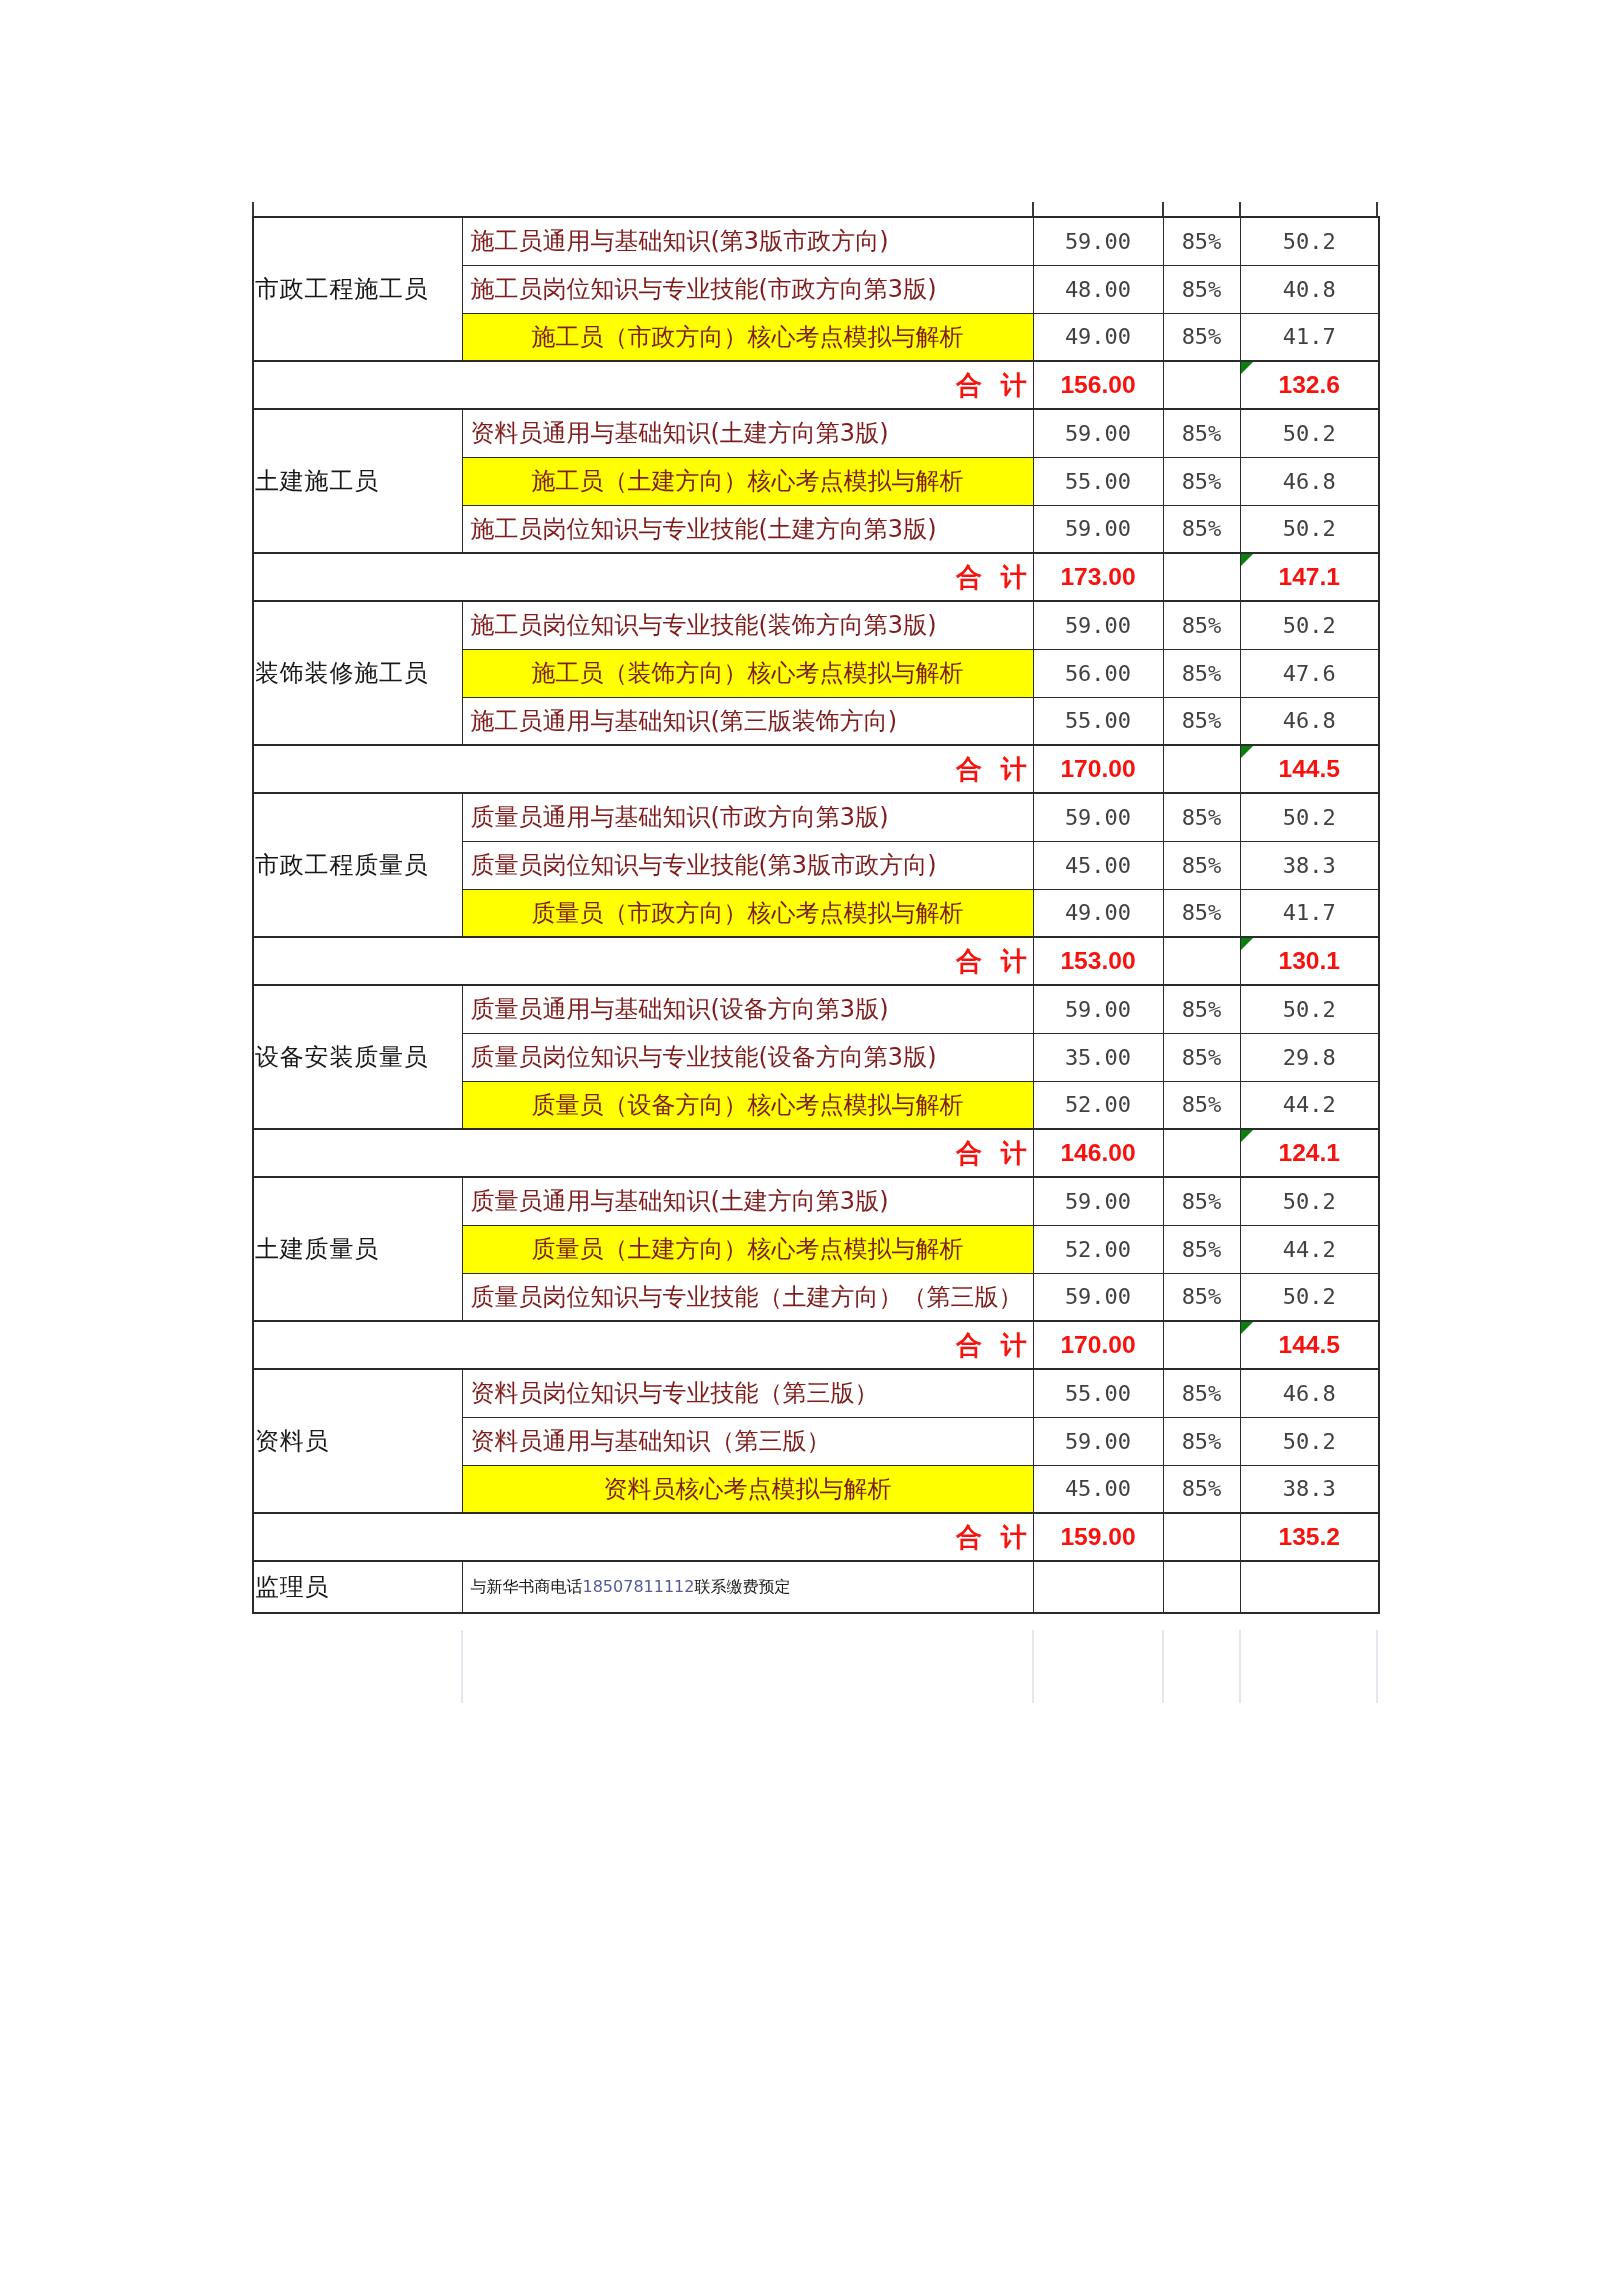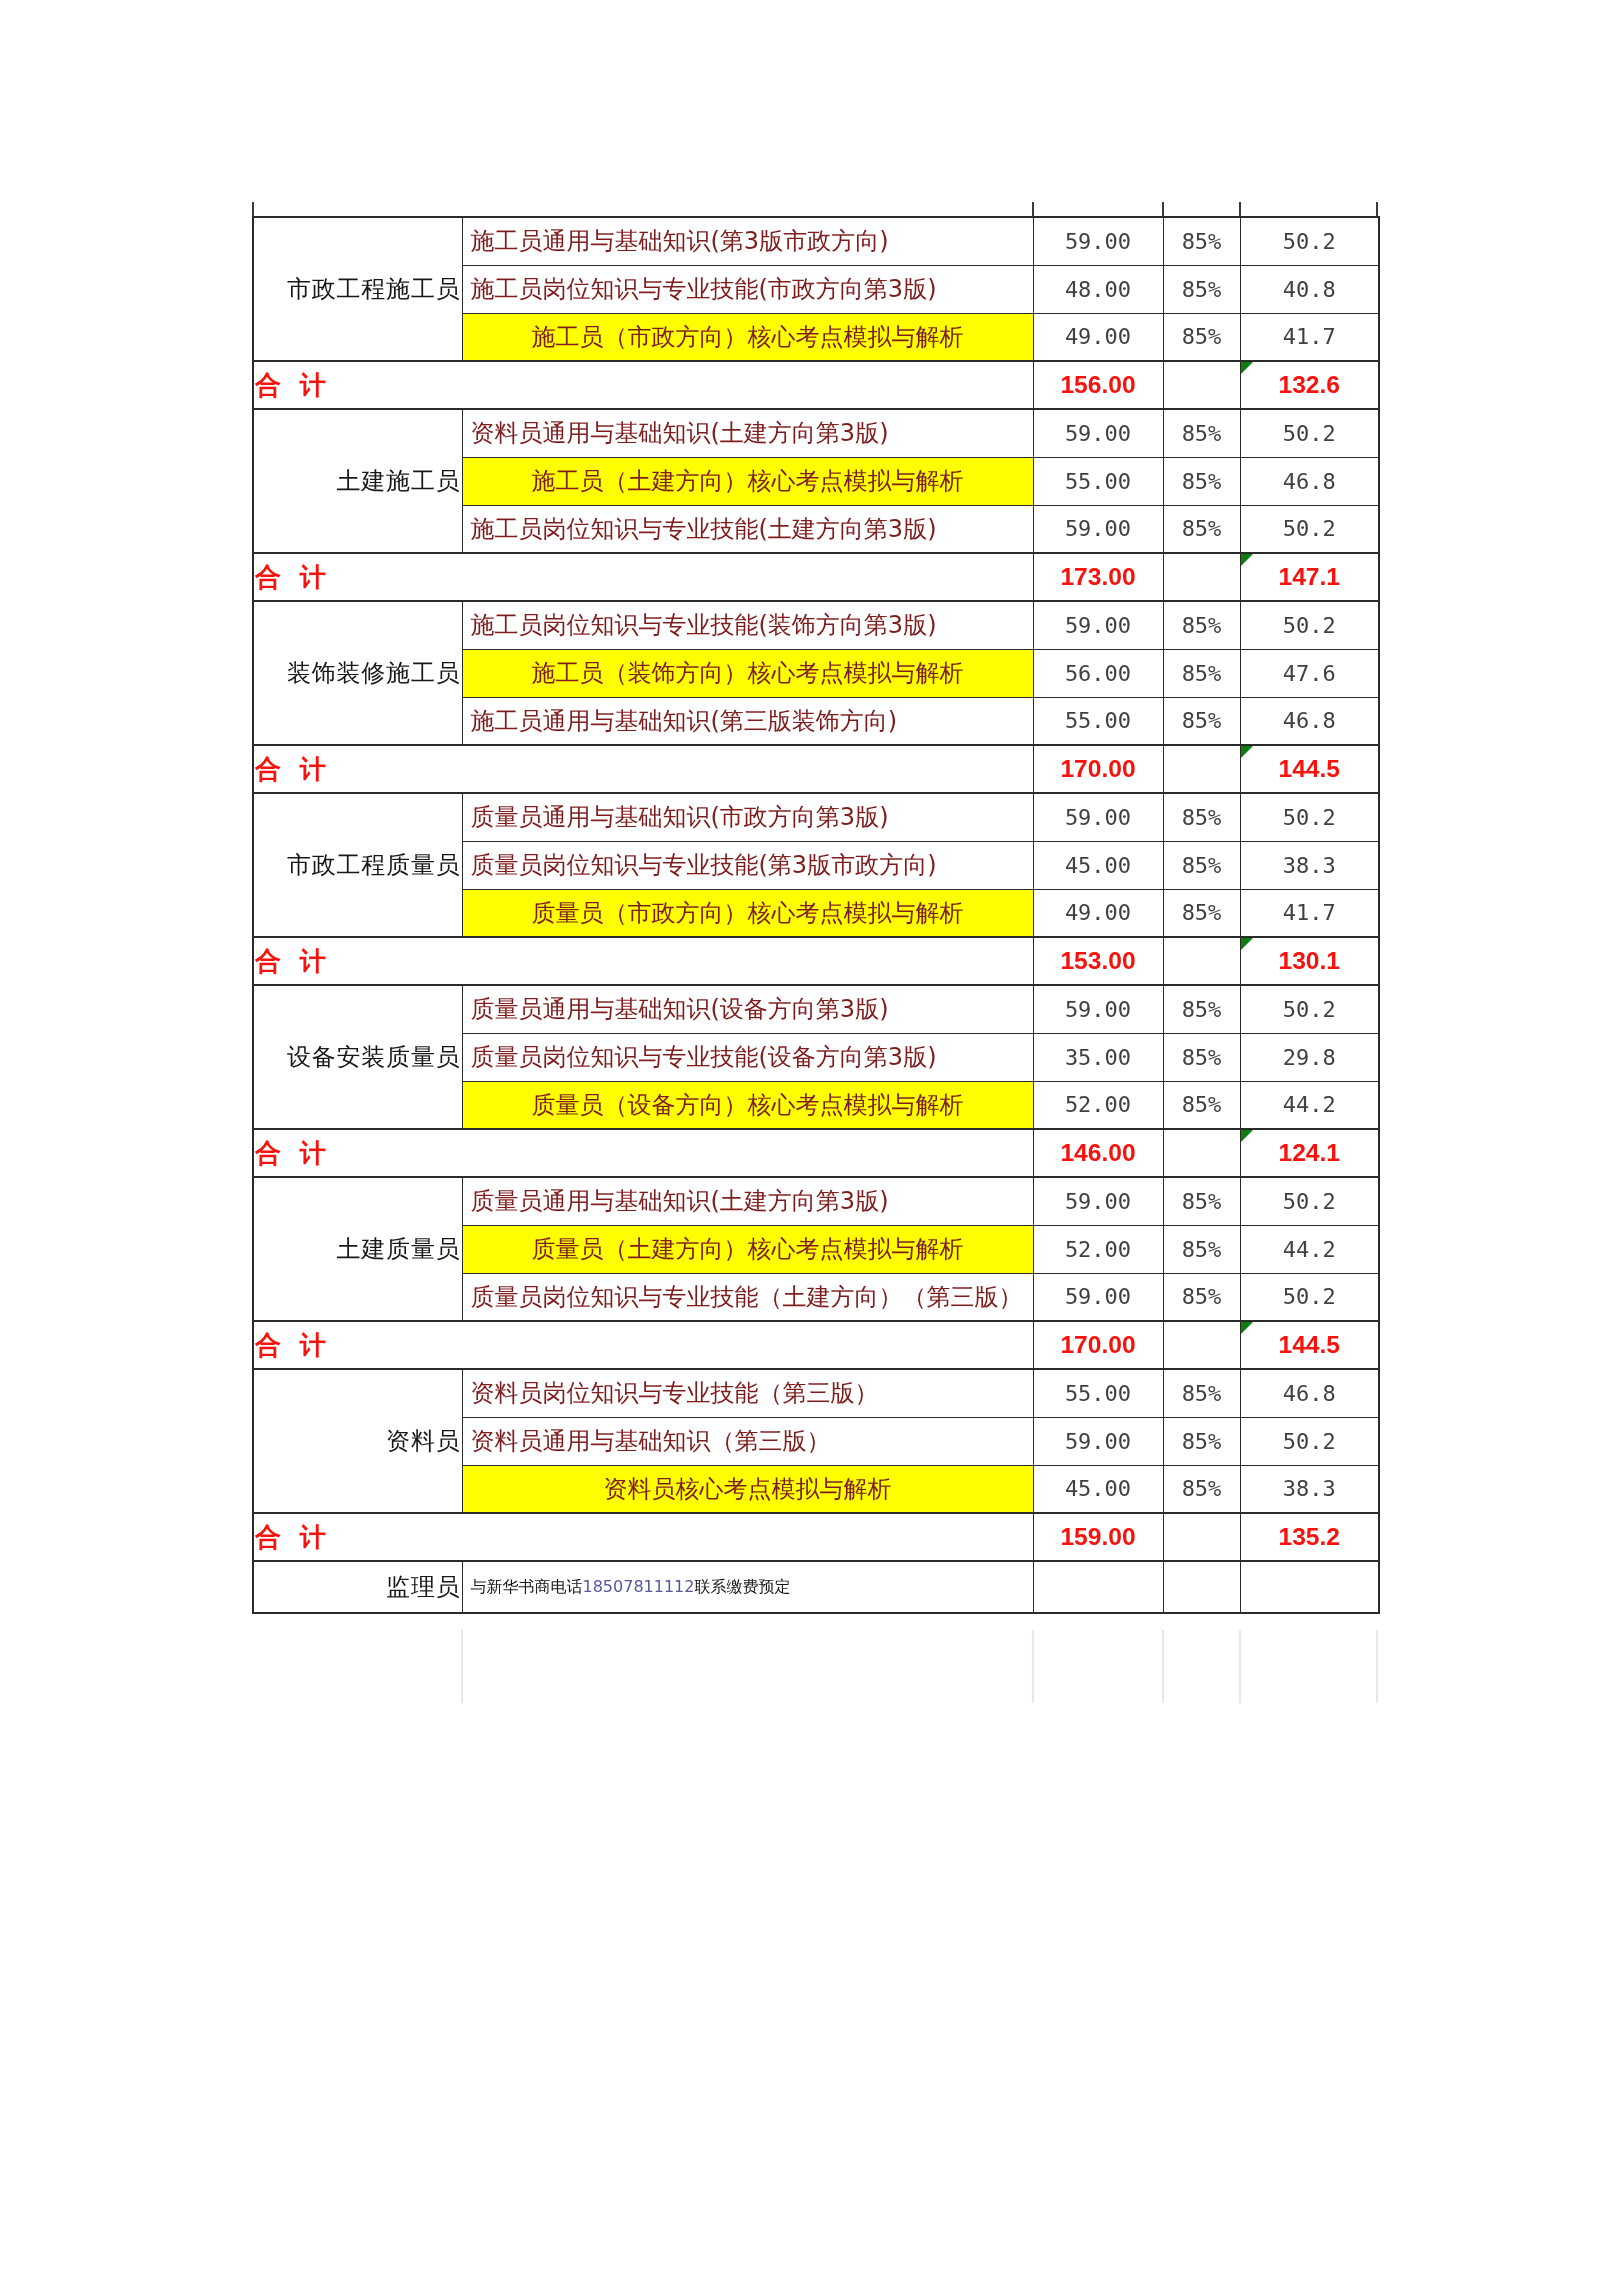--- a/index.html
+++ b/index.html
@@ -18,33 +18,33 @@
     border:1.6px solid #2b2b2b;
     overflow:hidden;white-space:nowrap;
     vertical-align:middle;
   }
   tr.book-row{height:48px;}
   tr.total-row{height:48px;}
   tr.footer-row{height:52px;}
   tr.total-row td{border-top-width:2.4px;border-bottom-width:2.4px;}
 
   td.cat{
-    text-align:right;font-size:24px;color:#181818;letter-spacing:0.8px;
+    text-align:left;font-size:24px;color:#181818;letter-spacing:0.8px;
   }
   td.title{
     font-size:24px;color:#7f1d1d;padding:0 8px;
   }
   td.title.hl{background:var(--highlight);text-align:center;}
   td.num{
     text-align:center;
     font-family:"DejaVu Sans Mono","Liberation Mono",monospace;
     font-size:22px;color:#414141;
   }
   td.total-label{
-    text-align:left;font-size:26px;font-weight:bold;
+    text-align:right;font-size:26px;font-weight:bold;
     color:var(--total_red);letter-spacing:4.8px;
   }
   td.total-num{
     position:relative;text-align:center;
     font-family:Liberation Sans, sans-serif;
     font-size:24.6px;font-weight:bold;color:var(--total_red);
   }
   .marker{
     position:absolute;top:0;left:0;width:0;height:0;
     border-top:12px solid var(--marker_green);

